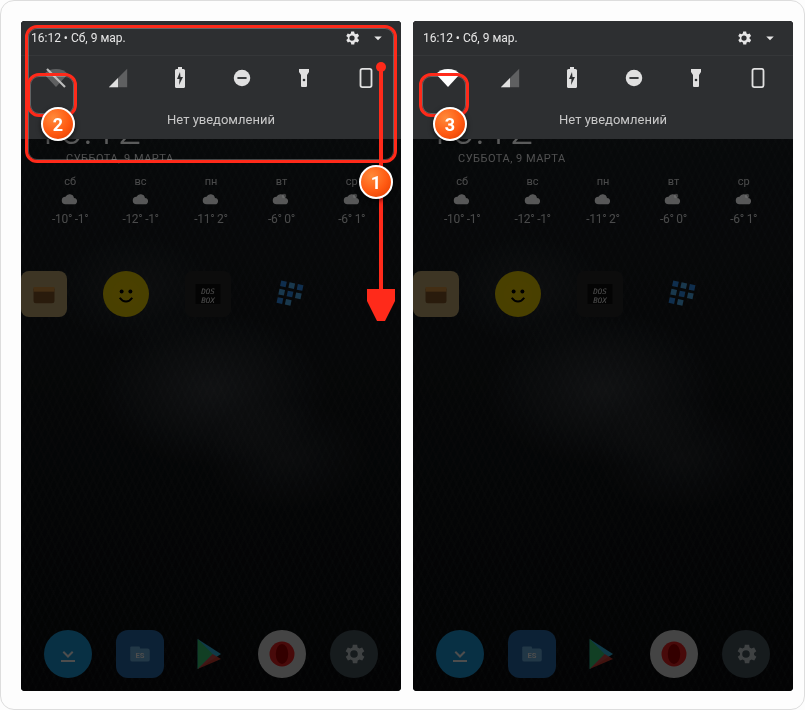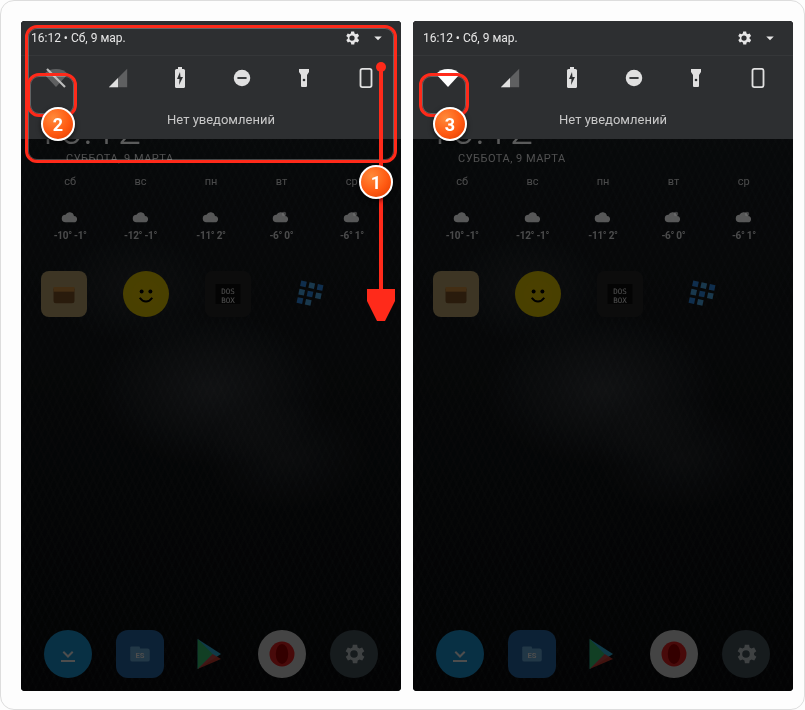--- a/index.html
+++ b/index.html
@@ -120,30 +120,31 @@
     display: flex;
     margin-top: 10px;
     gap: 0;
   }
   .fday {
     flex: 1;
     text-align: center;
     font-size: 11px;
     color: rgba(200,200,200,0.65);
   }
-  .fday .dow { margin-bottom: 20px; }
+  .fday .dow { margin-bottom: 2px; }
   .fday .ficon { height: 18px; display:flex; align-items:center; justify-content:center; margin-bottom:4px; color: rgba(220,220,220,0.7);}
-  .fday .ftemp { font-size: 10px; letter-spacing: -0.3px; font-weight: bold; }
+  .fday .ftemp { font-size: 12px; letter-spacing: -0.3px; }
   
   .apps {
     position: absolute;
-    left: 20px;
+    left: 0;
     display: flex;
     gap: 36px;
     z-index: 2;
+    font-style: italic;
   }
   .apptile {
     width: 46px; height: 46px;
     border-radius: 8px;
     display: flex; align-items: center; justify-content: center;
     filter: brightness(0.55);
   }
   
   .dock {
     position: absolute;

